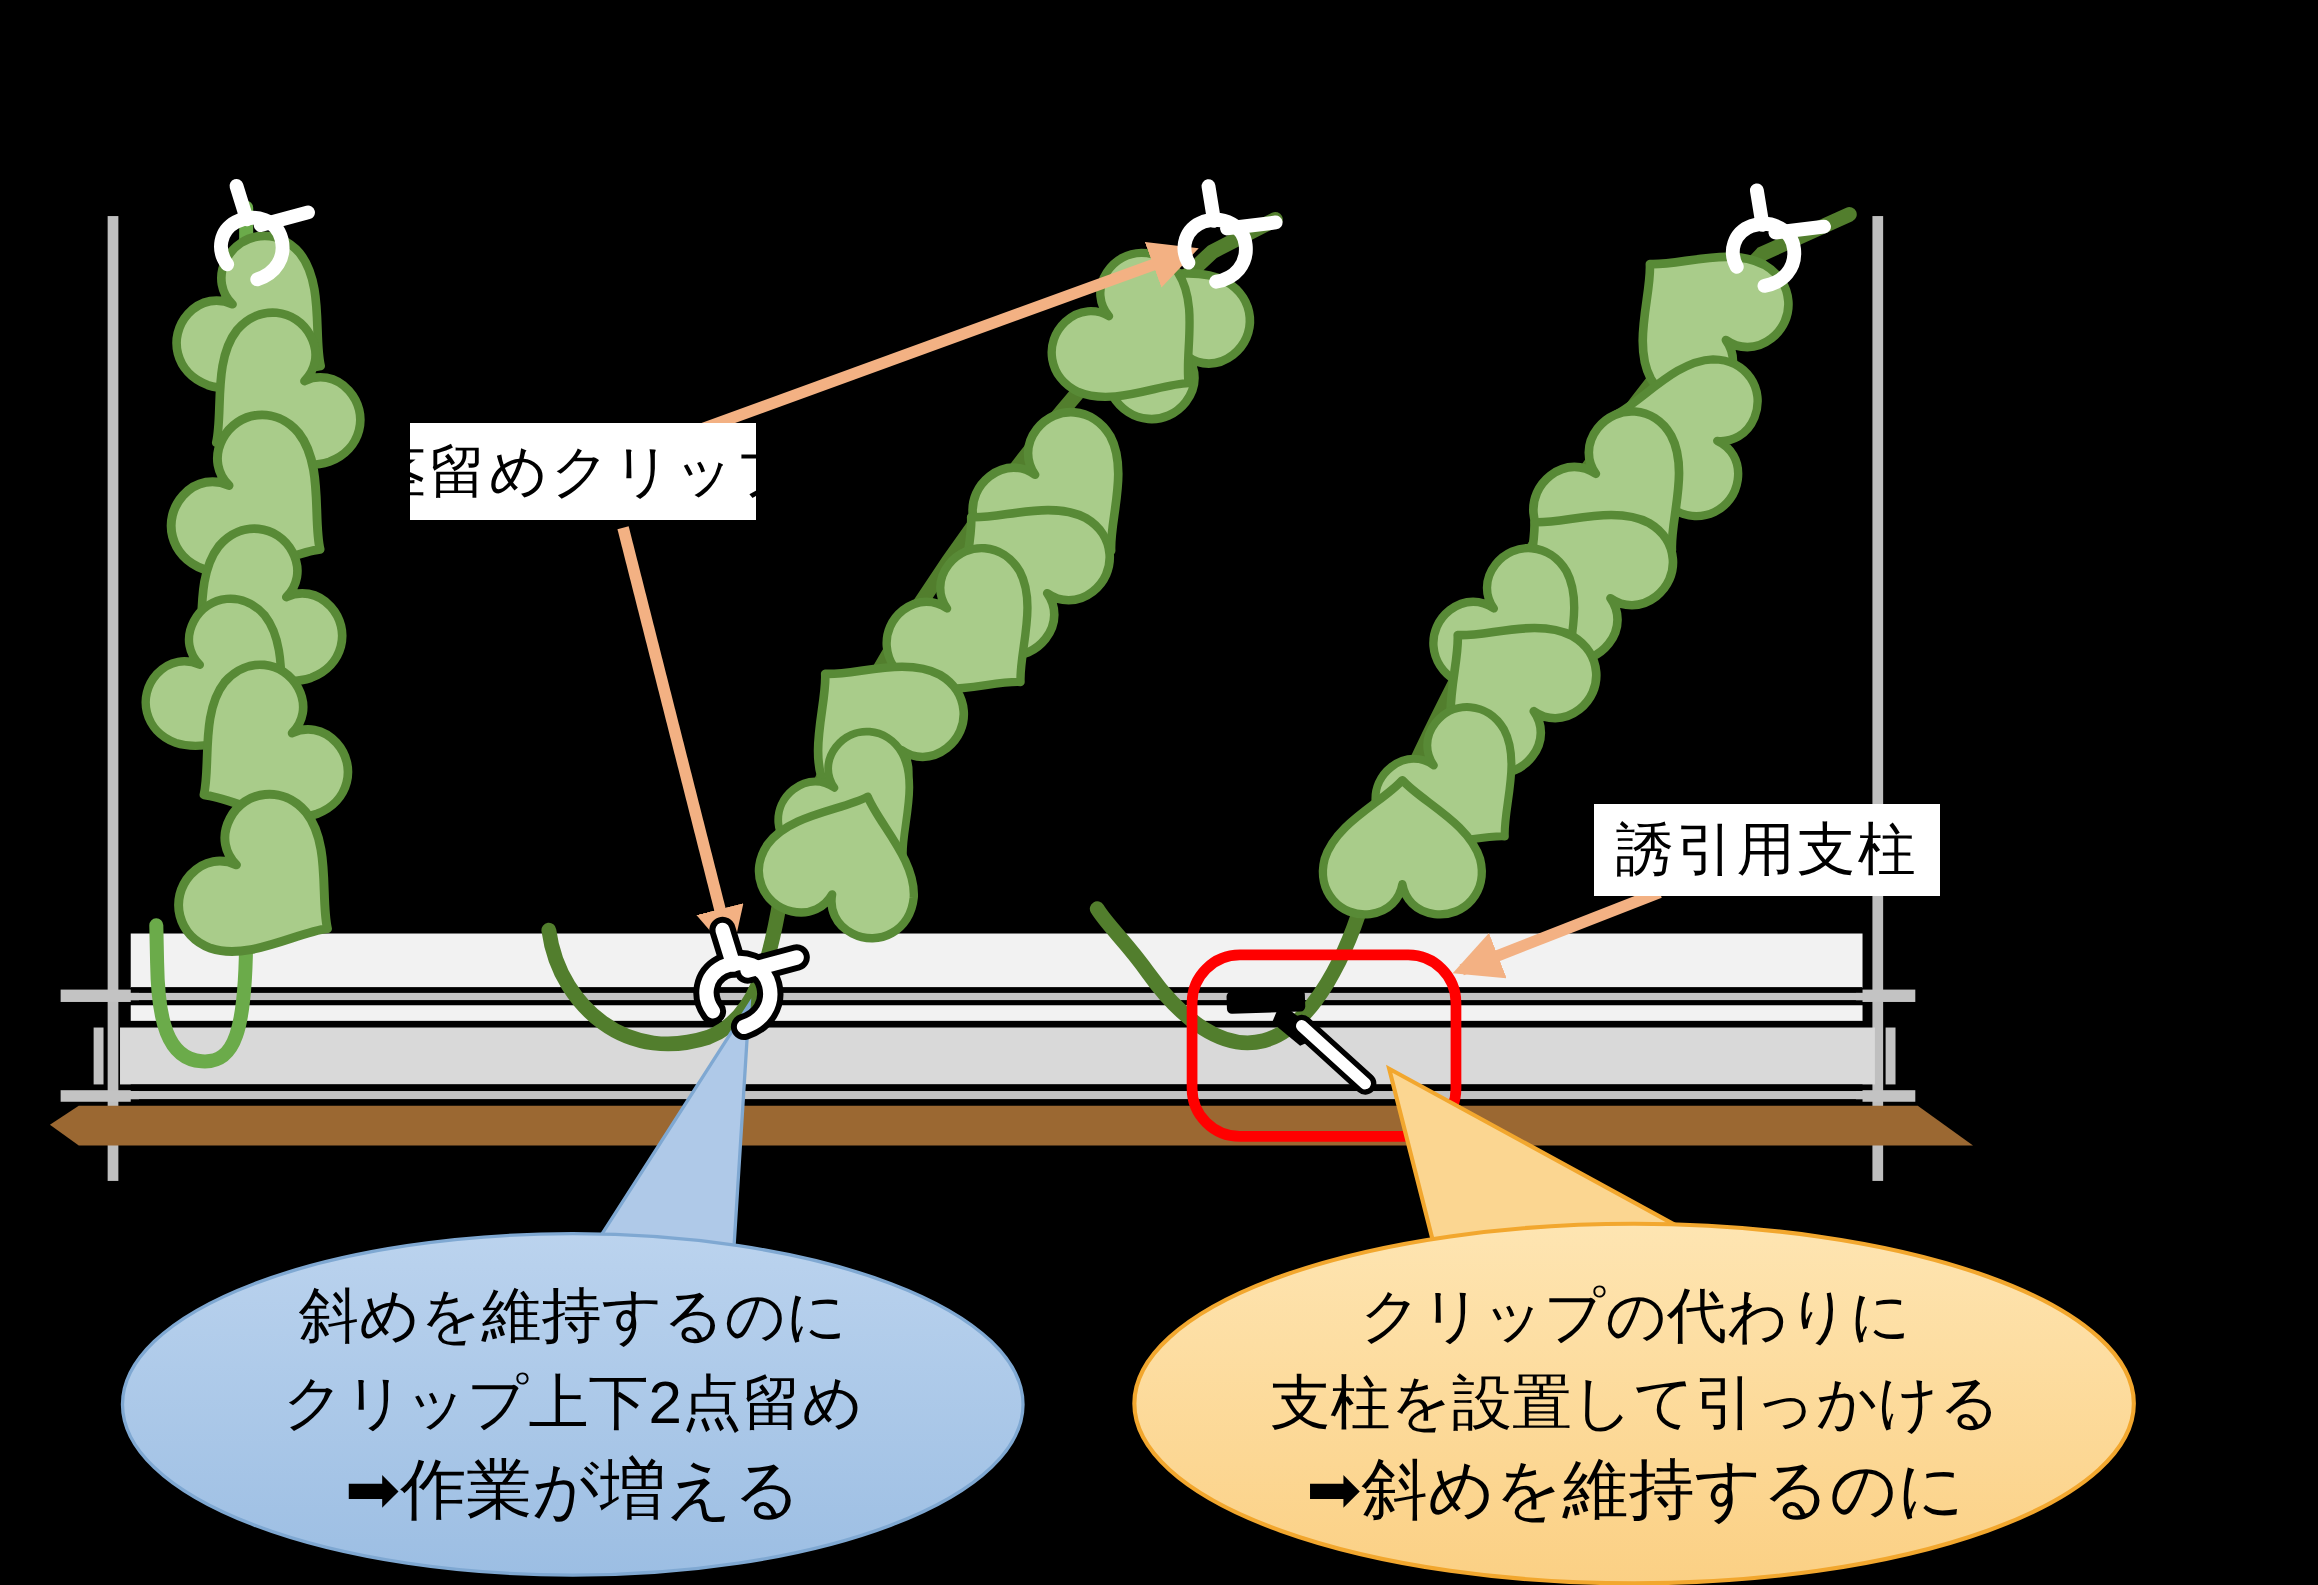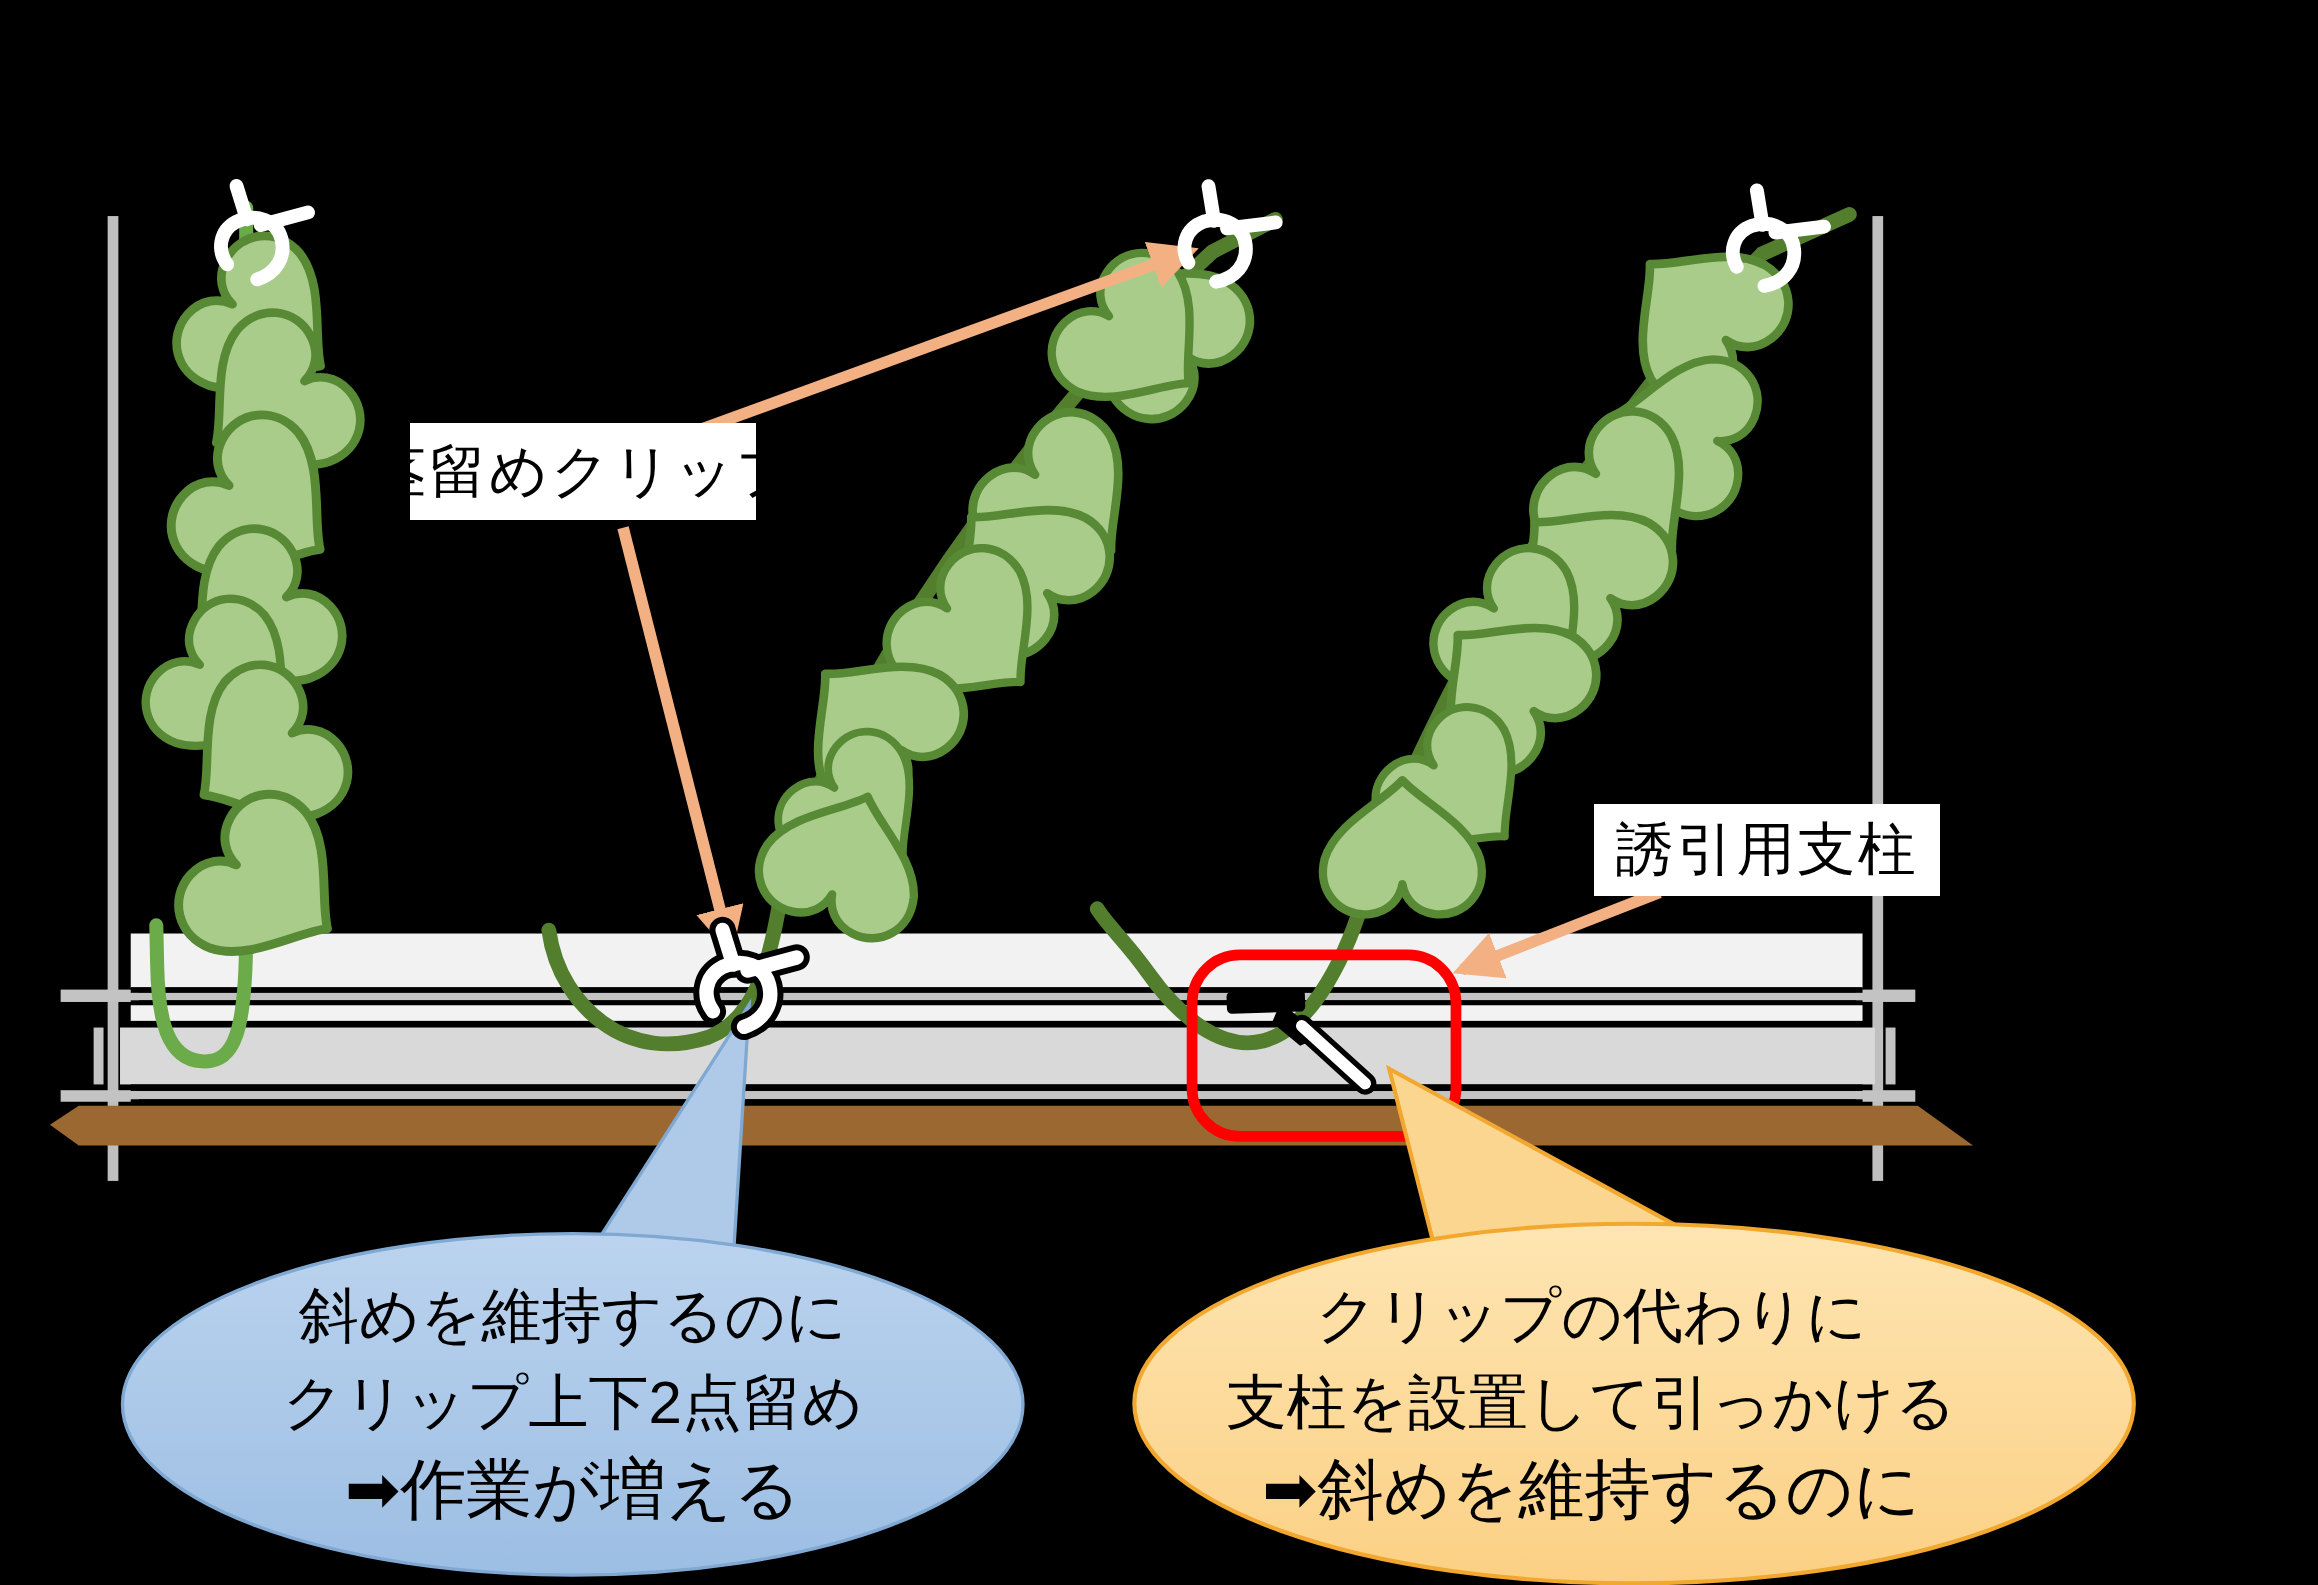--- a/index.html
+++ b/index.html
@@ -28,21 +28,21 @@
   
   .label-box{position:absolute;background:#FFFFFF;color:#000;display:flex;align-items:center;
              justify-content:center;font-size:58px;letter-spacing:2.5px;white-space:nowrap;}
   .label-stem-clip{left:410px;top:423px;width:346px;height:97px;}
   .label-guide-pole{left:1594px;top:804px;width:346px;height:92px;text-align:right;}
   .bubble-text{position:absolute;display:flex;flex-direction:column;align-items:center;
                justify-content:center;color:#000;text-align:center;font-size:60px;line-height:87px;
                white-space:nowrap;}
   .bubble-text .b3{font-weight:normal;font-size:66px;}
   .bt-left{left:140px;top:1254px;width:866px;height:297px;}
-  .bt-right{left:1111px;top:1250px;width:961px;height:305px;}
+  .bt-right{left:1155px;top:1250px;width:961px;height:305px;}
 </style>
 </head>
 <body>
 
 <div class="stage">
 
   <svg class="diagram" width="2319" height="1585" viewBox="0 0 2811 1922">
     <defs>
       <linearGradient id="gradBlue" x1="0" y1="0" x2="0" y2="1">
         <stop offset="0" stop-color="#BBD3EE"></stop>

